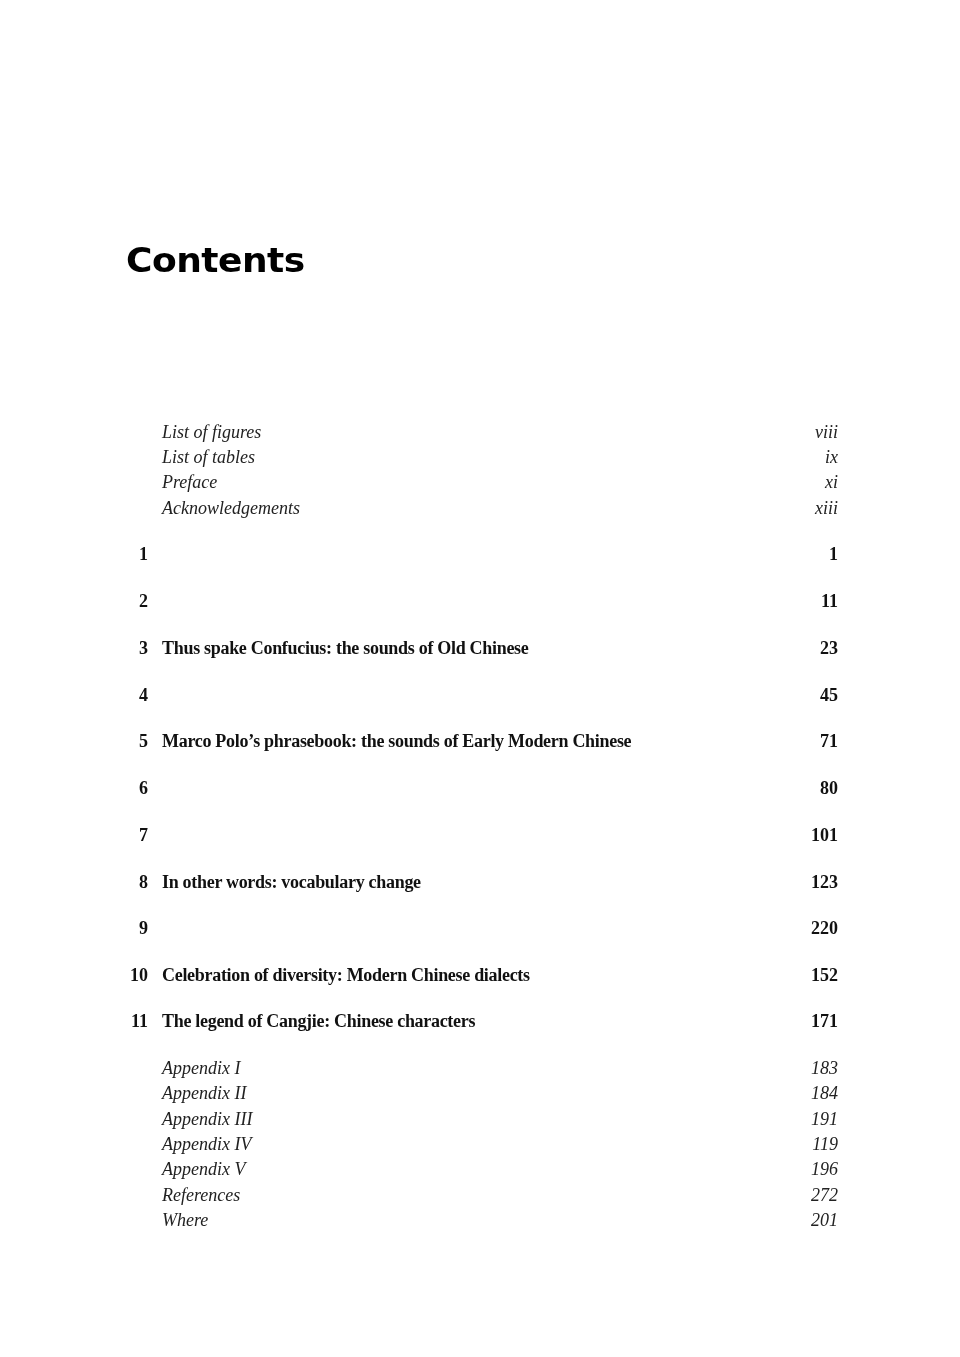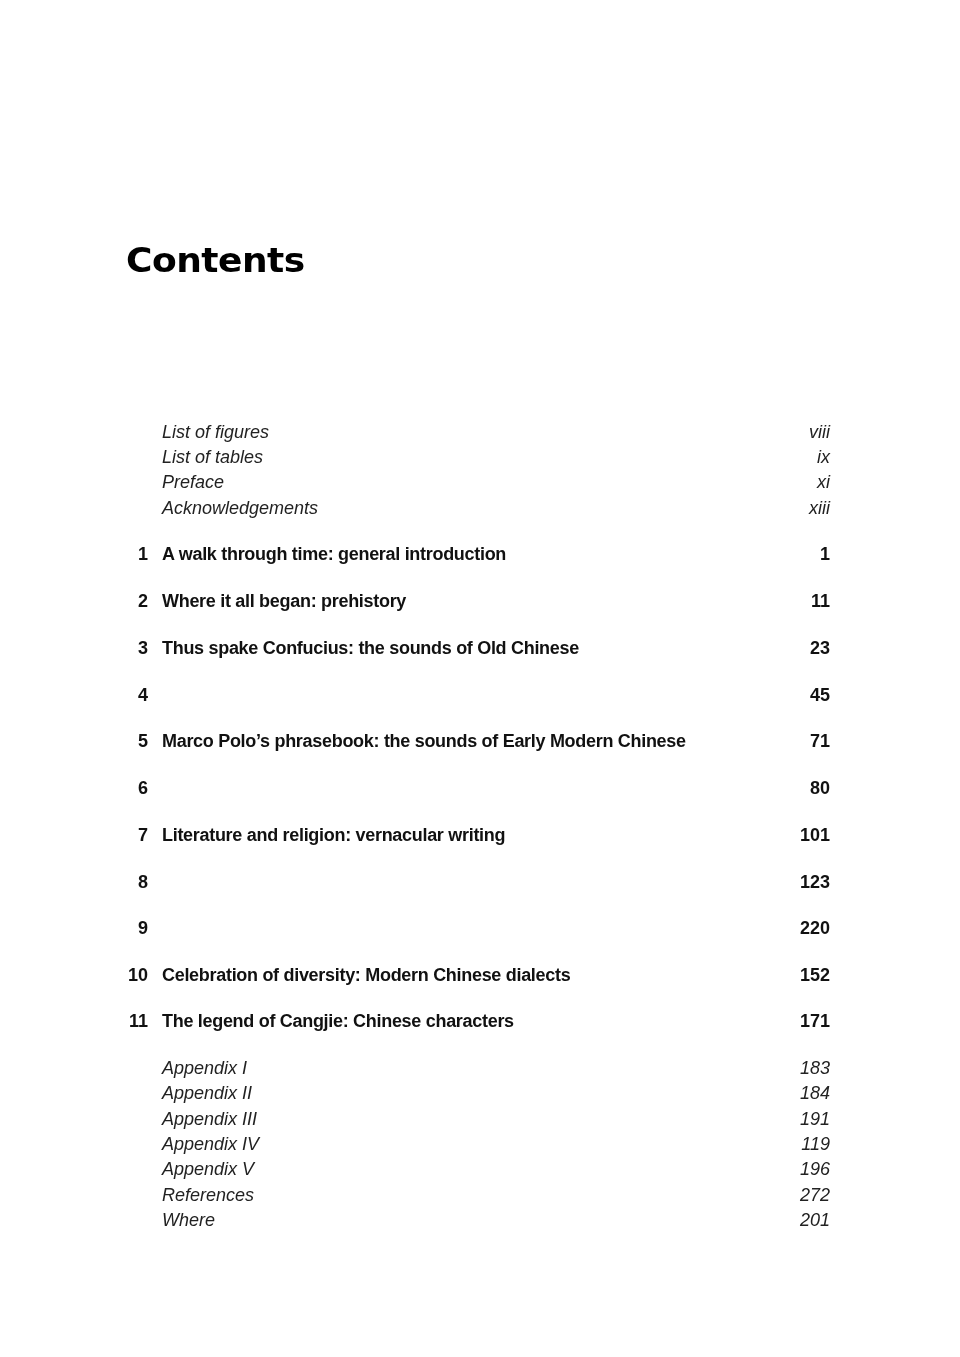--- a/index.html
+++ b/index.html
@@ -6,25 +6,25 @@
   body { width: 960px; height: 1357px; position: relative; overflow: hidden; color: #111; }
   .page { position: absolute; left: 0; top: 0; width: 796px; height: 1357px; }
   .heading {
     position: absolute; left: 126px; top: 236px;
     font-family: "DejaVu Sans", sans-serif; font-weight: bold;
     font-size: 34px; letter-spacing: -0.5px; color: #000; line-height: 48px;
     transform: scaleX(1.06); transform-origin: left center;
   }
   .row {
     position: absolute; left: 0; width: 960px; height: 26px;
-    font-family: Liberation Sans, sans-serif; font-size: 18px; line-height: 26px;
+    font-family: Liberation Serif, serif; font-size: 18px; line-height: 26px;
   }
   .row .num { position: absolute; right: 812px; top: 0; text-align: right; }
   .row .title { position: absolute; left: 162px; top: 0; white-space: nowrap; }
-  .row .page-num { position: absolute; right: 130px; top: 0; text-align: left; }
+  .row .page-num { position: absolute; right: 122px; top: 0; text-align: left; }
   .front, .back { font-style: italic; color: #222; font-weight: normal; }
   .chapter { font-weight: bold; color: #111; font-size: 18px; }
   .chapter .title { letter-spacing: -0.3px; }
 </style>
 </head>
 <body>
 
 <div class="page">
   <div class="heading">Contents</div>
 
@@ -43,26 +43,24 @@
     </div>
     <div class="row front" style="top:495px">
       <span class="title">Acknowledgements</span>
       <span class="page-num">xiii</span>
     </div>
   </div>
 
   <div>
     <div class="row chapter" style="top:541px">
       <span class="num">1</span>
-      <span class="title">A walk through time: general introduction</span>
       <span class="page-num">1</span>
     </div>
     <div class="row chapter" style="top:588px">
       <span class="num">2</span>
-      <span class="title">Where it all began: prehistory</span>
       <span class="page-num">11</span>
     </div>
     <div class="row chapter" style="top:635px">
       <span class="num">3</span>
       <span class="title">Thus spake Confucius: the sounds of Old Chinese</span>
       <span class="page-num">23</span>
     </div>
     <div class="row chapter" style="top:682px">
       <span class="num">4</span>
       <span class="page-num">45</span>
@@ -71,25 +69,25 @@
       <span class="num">5</span>
       <span class="title">Marco Polo’s phrasebook: the sounds of Early Modern Chinese</span>
       <span class="page-num">71</span>
     </div>
     <div class="row chapter" style="top:775px">
       <span class="num">6</span>
       <span class="page-num">80</span>
     </div>
     <div class="row chapter" style="top:822px">
       <span class="num">7</span>
-      <span class="title">Literature and religion: vernacular writing</span>
       <span class="page-num">101</span>
     </div>
     <div class="row chapter" style="top:869px">
       <span class="num">8</span>
+      <span class="title">In other words: vocabulary change</span>
       <span class="page-num">123</span>
     </div>
     <div class="row chapter" style="top:915px">
       <span class="num">9</span>
       <span class="page-num">220</span>
     </div>
     <div class="row chapter" style="top:962px">
       <span class="num">10</span>
       <span class="title">Celebration of diversity: Modern Chinese dialects</span>
       <span class="page-num">152</span>

